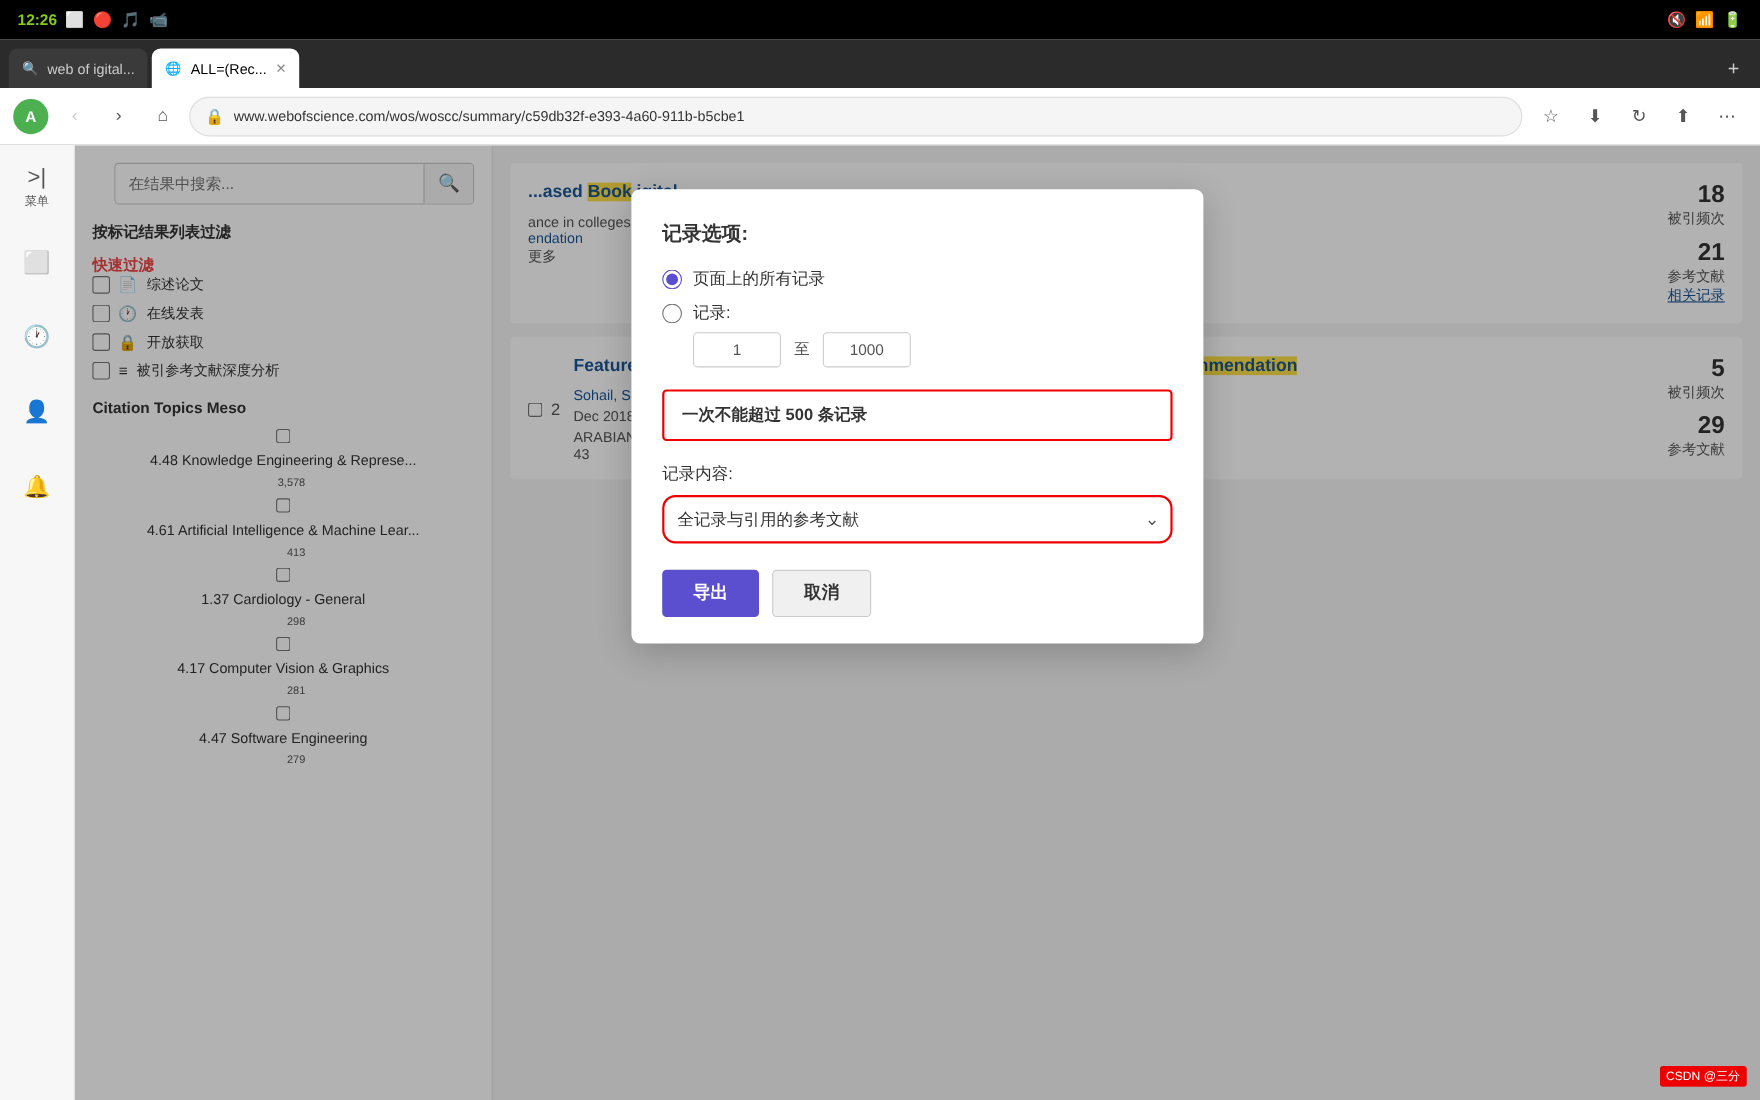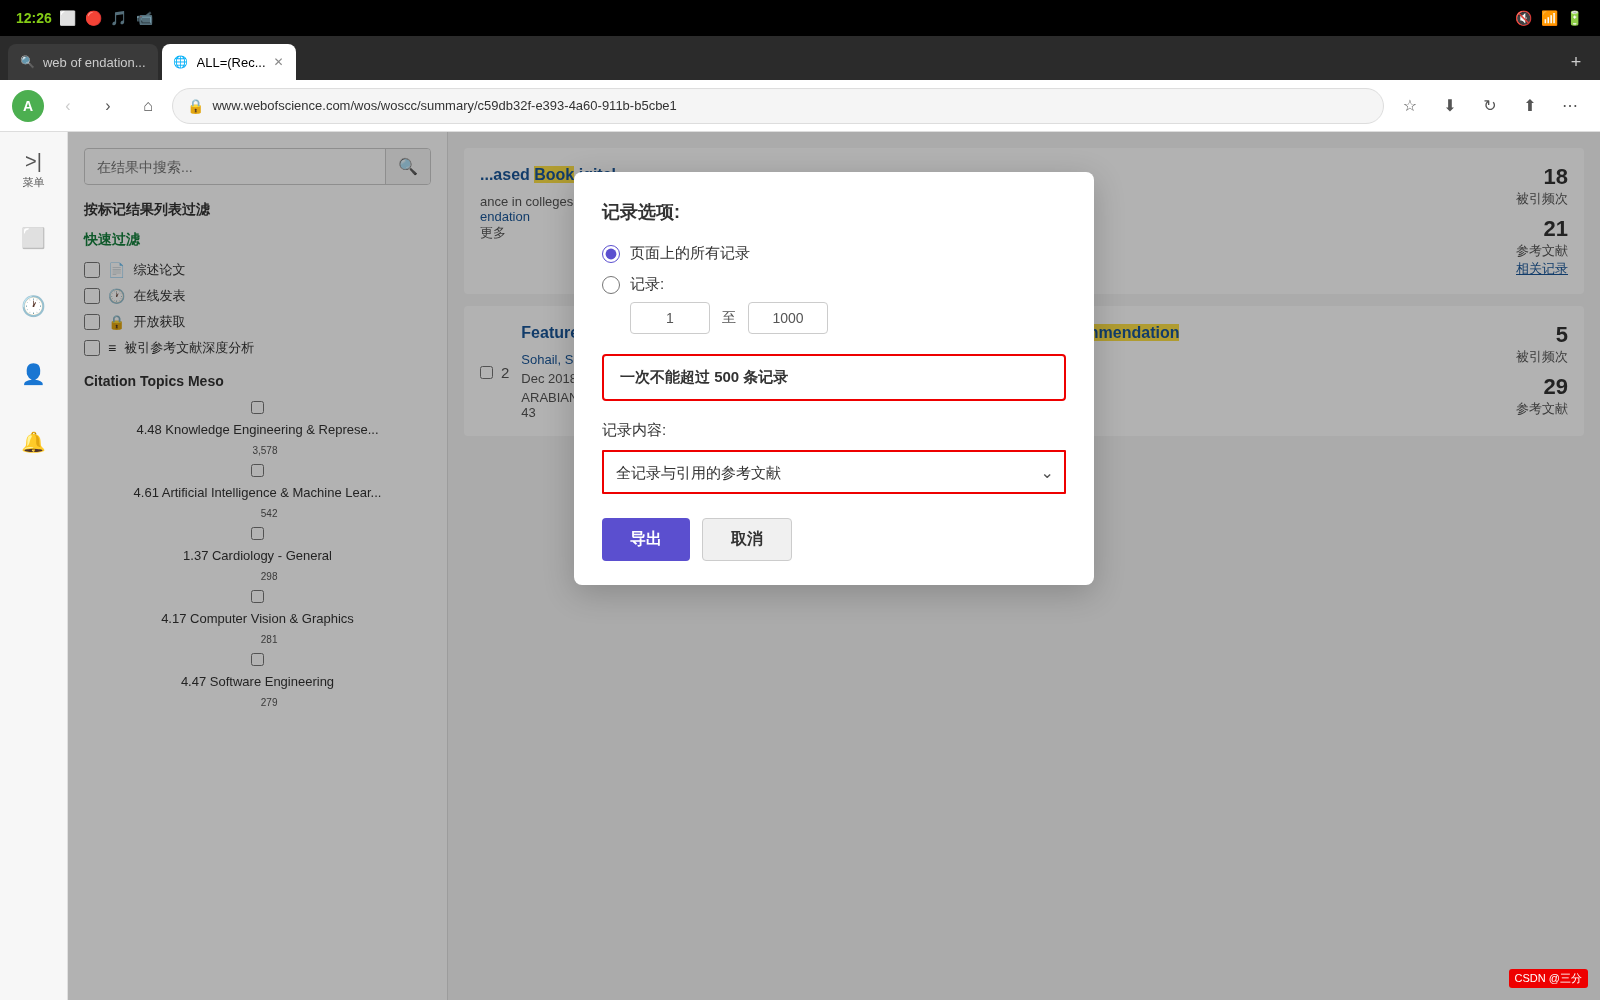--- a/index.html
+++ b/index.html
@@ -177,20 +177,21 @@
     }
 
     
     .search-row {
       display: flex;
       align-items: center;
       border: 1px solid #ccc;
       border-radius: 4px;
       margin-bottom: 16px;
       overflow: hidden;
+      margin-left: 20px;
     }
     .search-input {
       flex: 1;
       border: none;
       padding: 8px 12px;
       font-size: 14px;
       outline: none;
       color: #aaa;
     }
     .search-btn {
@@ -205,22 +206,22 @@
     
     .filter-section-title {
       font-size: 14px;
       font-weight: 600;
       color: #333;
       margin-bottom: 12px;
     }
     .quick-filter-title {
       font-size: 14px;
       font-weight: 600;
-      color: #15803d;
-      margin-bottom: 12px;
+      color: #ef4444;
+      margin-bottom: 0;
     }
 
     .filter-item {
       display: flex;
       align-items: center;
       gap: 8px;
       margin-bottom: 8px;
       font-size: 13px;
       color: #333;
     }
@@ -370,21 +371,21 @@
     .record-content-label {
       font-size: 15px;
       color: #333;
       margin-bottom: 10px;
       font-weight: 500;
     }
     .content-select {
       width: 100%;
       height: 44px;
       border: 2px solid #e00;
-      border-radius: 1px;
+      border-radius: 12px;
       font-size: 15px;
       padding: 0 12px;
       appearance: none;
       -webkit-appearance: none;
       background: #fff;
       color: #333;
       cursor: pointer;
       outline: none;
     }
     .select-wrapper {
@@ -469,21 +470,21 @@
     <span>🔇</span>
     <span>📶</span>
     <span>🔋</span>
   </div>
 </div>
 
 <div class="tab-bar">
 
   <div class="tab inactive">
     <span class="tab-icon">🔍</span>
-    <span class="tab-label">web of endation...</span>
+    <span class="tab-label">web of igital...</span>
   </div>
 
   <div class="tab active">
     <span class="tab-icon">🌐</span>
     <span class="tab-label">ALL=(Rec...</span>
     <span class="tab-close">✕</span>
   </div>
   <div class="tab-add">+</div>
 </div>
 
@@ -563,21 +564,21 @@
       <div class="citation-section-title">Citation Topics Meso</div>
 
       <div class="citation-item">
         <input type="checkbox" style="">
         <span class="citation-item-label">4.48 Knowledge Engineering &amp; Represe...</span>
         <span class="citation-item-count">3,578</span>
       </div>
       <div class="citation-item">
         <input type="checkbox" style="">
         <span class="citation-item-label">4.61 Artificial Intelligence &amp; Machine Lear...</span>
-        <span class="citation-item-count">542</span>
+        <span class="citation-item-count">413</span>
       </div>
       <div class="citation-item">
         <input type="checkbox" style="">
         <span class="citation-item-label">1.37 Cardiology - General</span>
         <span class="citation-item-count">298</span>
       </div>
       <div class="citation-item">
         <input type="checkbox" style="">
         <span class="citation-item-label">4.17 Computer Vision &amp; Graphics</span>
         <span class="citation-item-count">281</span>

